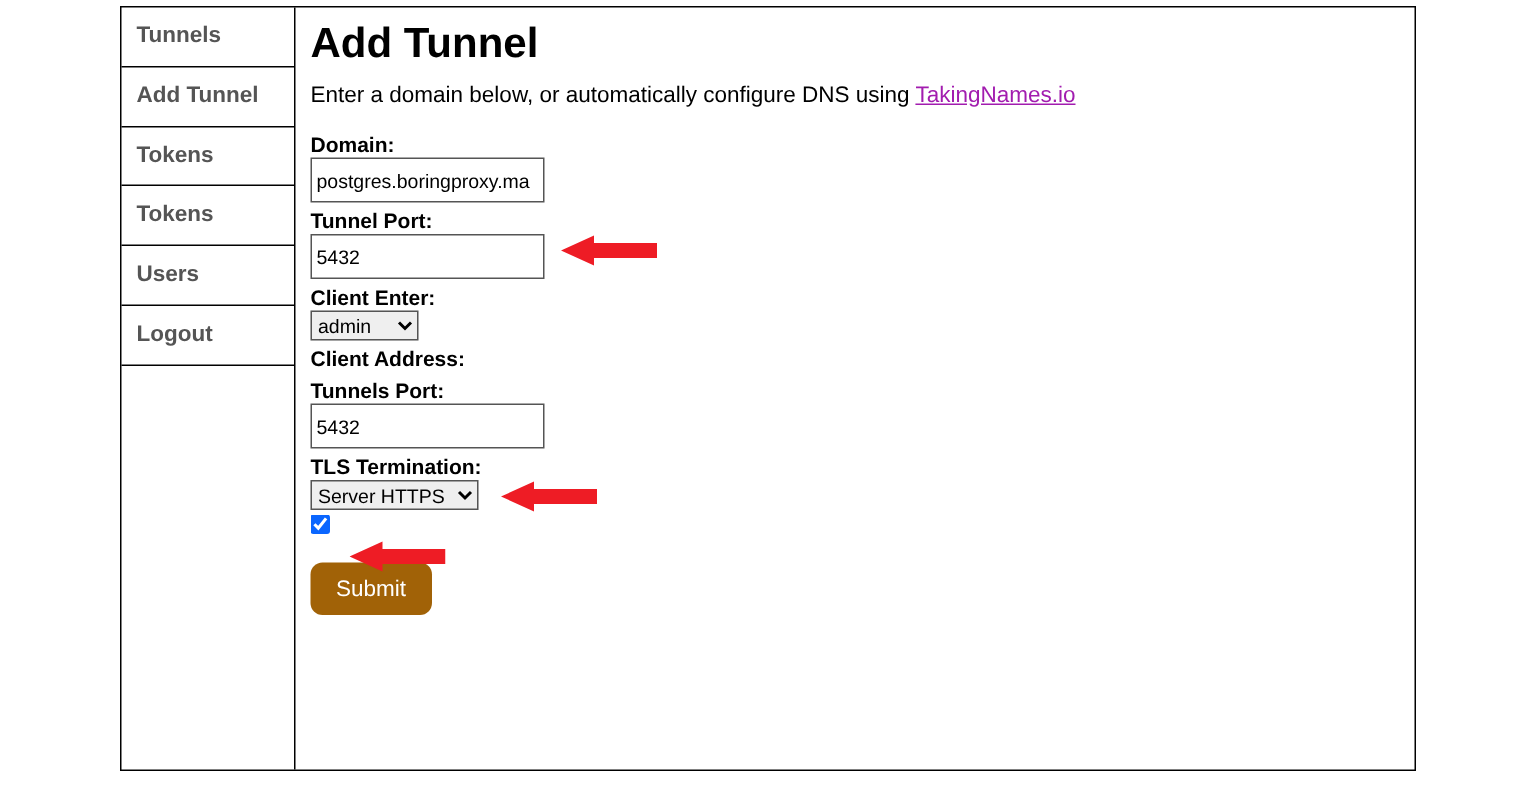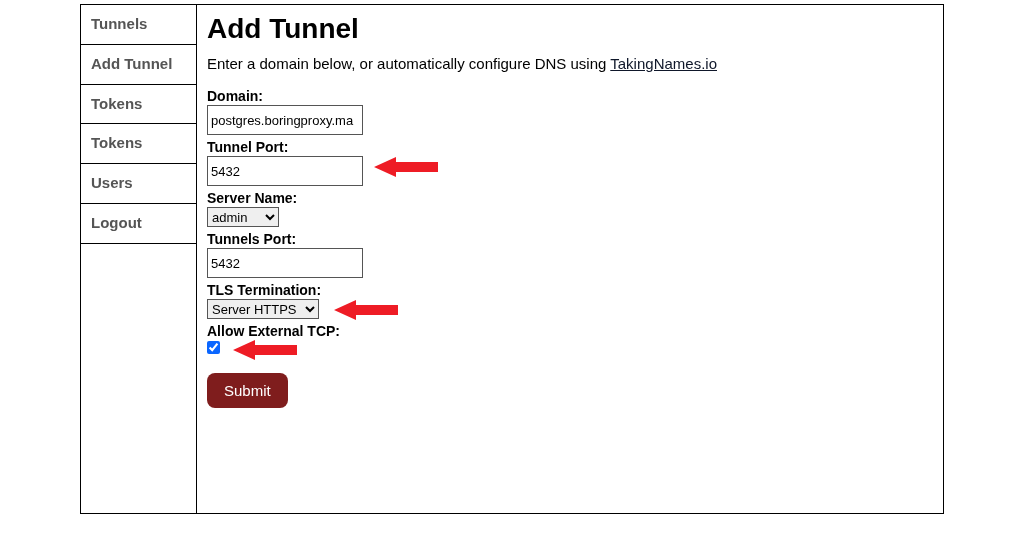--- a/index.html
+++ b/index.html
@@ -43,21 +43,21 @@
     h1 {
       font-size: 28px;
       font-weight: 800;
       margin: 0 0 10px 0;
     }
     .intro {
       font-size: 15px;
       margin-bottom: 14px;
     }
     .intro a {
-      color: #0f172a;
+      color: #a21caf;
       text-decoration: underline;
     }
     .form-row {
       margin-bottom: 2px;
       position: relative;
     }
     .lbl {
       font-weight: bold;
       font-size: 14px;
       display: block;
@@ -81,21 +81,21 @@
     .sel-small { width: 72px; }
     .sel-med   { width: 112px; }
     input[type="checkbox"] {
       width: 13px;
       height: 13px;
       margin: 1px 0 5px 0;
       accent-color: #0a66ff;
     }
     .submit-btn {
       margin-top: 12px;
-      background: #7f1d1d;
+      background: #a16207;
       color: #fff;
       border: none;
       border-radius: 8px;
       padding: 9px 17px;
       font-size: 15px;
       cursor: pointer;
     }
     .arrow {
       position: absolute;
       pointer-events: none;
@@ -136,28 +136,29 @@
       <input type="text" value="5432" style="">
       <span class="arrow" style="left:167px; top:17px;">
         <svg width="64" height="26">
             <polygon points="0,13 22,3 22,8 64,8 64,18 22,18 22,23" fill="#ee1c25"></polygon>
           </svg>
       </span>
     </div>
 
     
     <div class="form-row">
-      <span class="lbl">Server Name:</span>
+      <span class="lbl">Client Enter:</span>
       <select class="sel-small">
         <option>admin</option>
       </select>
     </div>
 
     
     <div class="form-row">
+      <span class="lbl">Client Address:</span>
     </div>
 
     
     <div class="form-row">
       <span class="lbl">Tunnels Port:</span>
       <input type="text" value="5432" style="">
     </div>
 
     
     <div class="form-row">
@@ -167,21 +168,20 @@
       </select>
       <span class="arrow" style="left:127px; top:17px;">
         <svg width="64" height="26">
             <polygon points="0,13 22,3 22,8 64,8 64,18 22,18 22,23" fill="#ee1c25"></polygon>
           </svg>
       </span>
     </div>
 
     
     <div class="form-row">
-      <span class="lbl">Allow External TCP:</span>
       <input type="checkbox" checked="" style="">
       <span class="arrow" style="left:26px; top:16px;">
         <svg width="64" height="26">
             <polygon points="0,13 22,3 22,8 64,8 64,18 22,18 22,23" fill="#ee1c25"></polygon>
           </svg>
       </span>
     </div>
 
     
 

